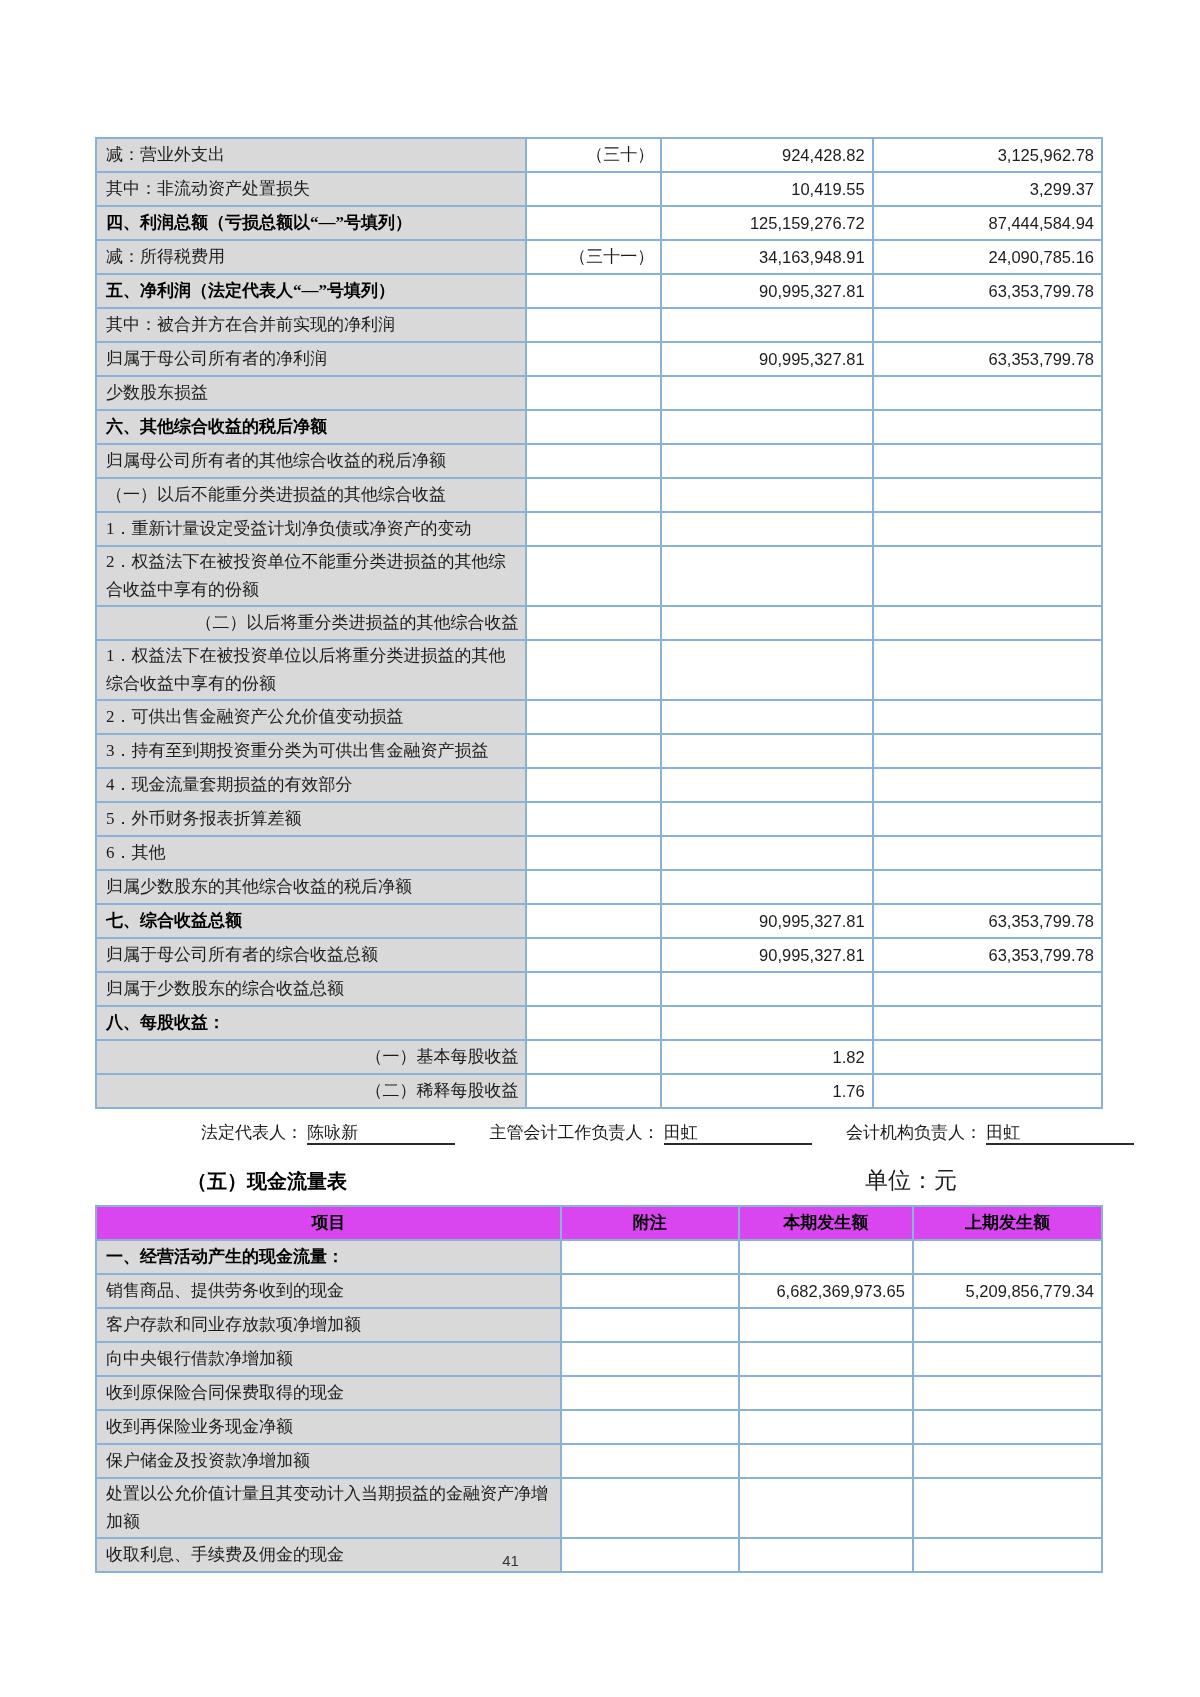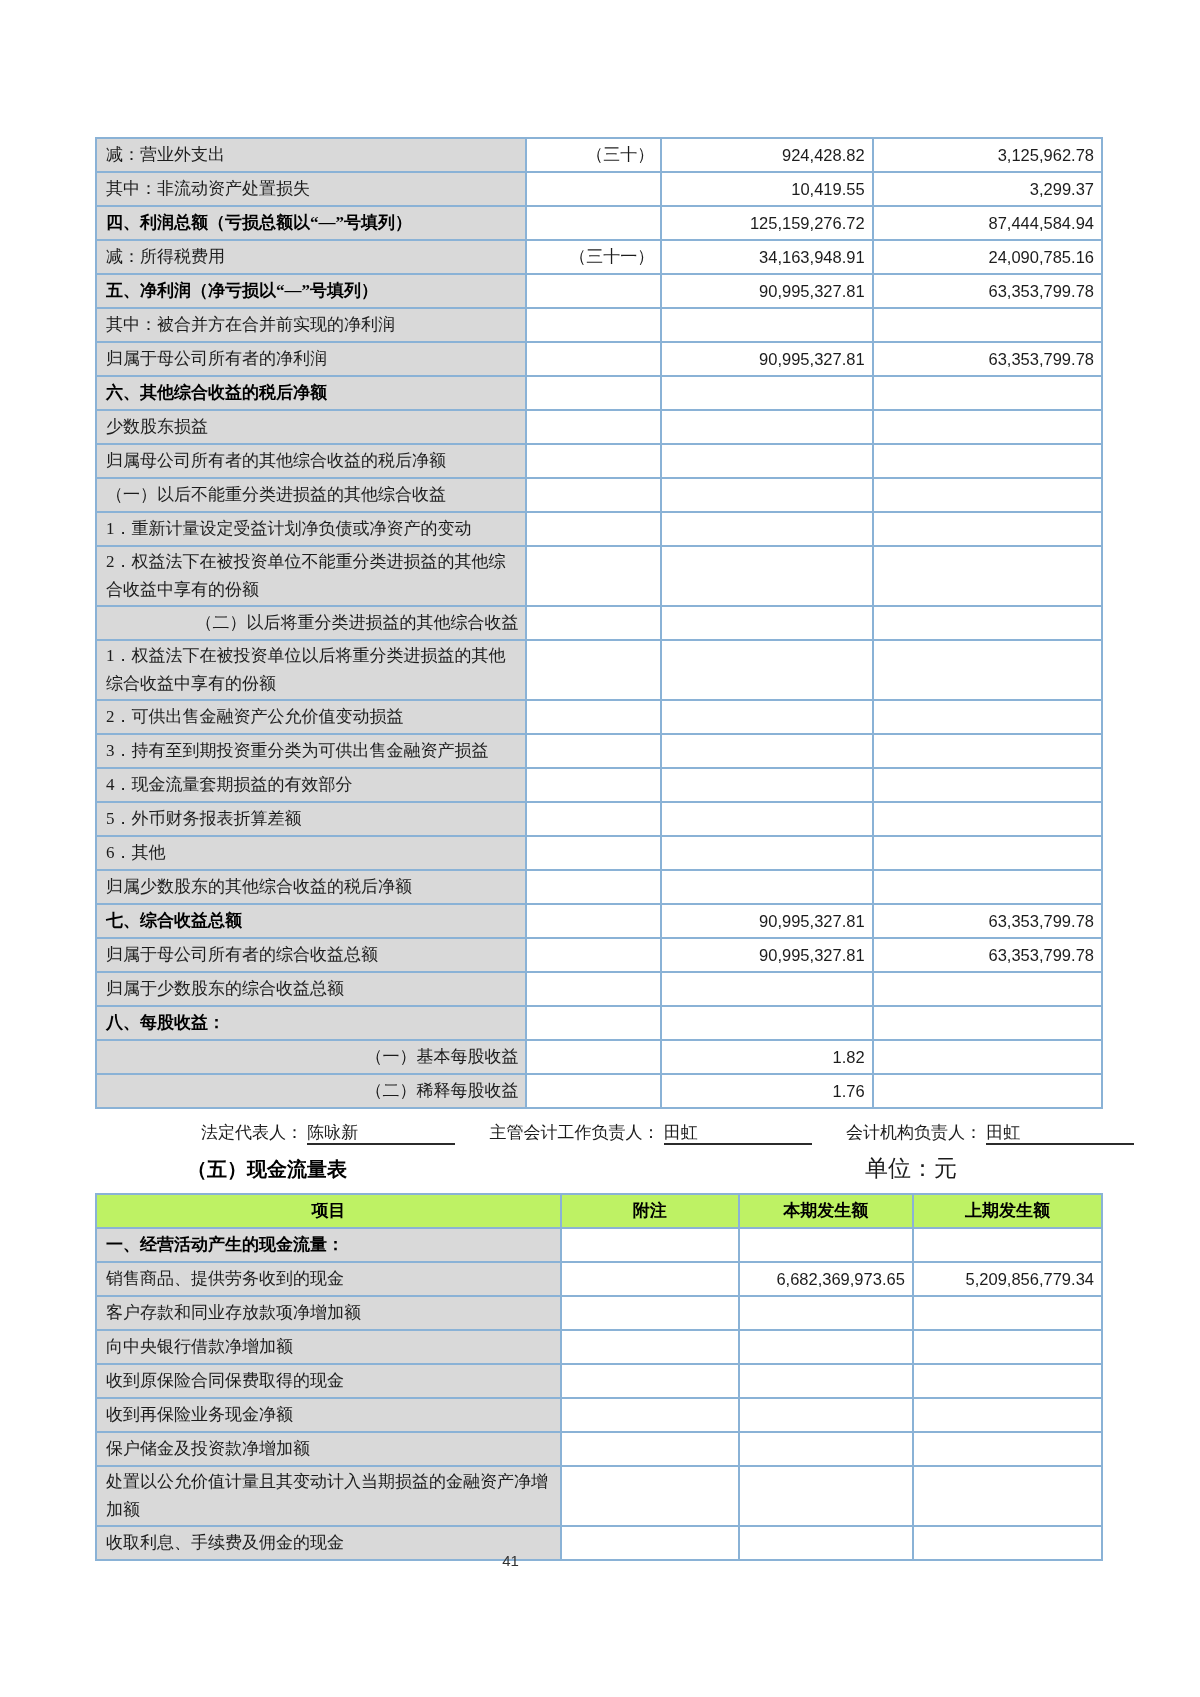--- a/index.html
+++ b/index.html
@@ -8,25 +8,25 @@
     font-family:"Liberation Serif", serif;color:#1c1c1c;
   }
   .content{position:absolute;left:95px;top:137px;width:1008px;}
   table{width:100%;border-collapse:collapse;table-layout:fixed;font-size:17px;}
   td,th{border:2px solid #8ab2d6;padding:1px 6px;height:30px;line-height:28px;overflow:hidden;}
   .c-label{background:#d9d9d9;text-align:left;padding-left:9px;margin-top:32px;}
   .c-label.bold{font-weight:bold;color:#000;}
   .c-label.indent{padding-left:24px;text-align:right;}
   .c-note{text-align:right;}
   .c-num{text-align:right;font-family:"Liberation Sans", sans-serif;padding-right:7px;font-size:16.5px;}
-  thead th{background:#bef264;font-weight:bold;text-align:center;color:#000;}
+  thead th{background:#d946ef;font-weight:bold;text-align:center;color:#000;}
   .signature-row{margin:12px 0 4px 106px;font-size:17px;white-space:nowrap;}
   .sig-group{margin-right:30px;}
   .sig-name{display:inline-block;min-width:148px;text-align:left;border-bottom:2px solid #2b2b2b;line-height:20px;}
-  .title-row{display:flex;justify-content:space-between;align-items:baseline;margin:8px 0 9px;}
+  .title-row{display:flex;justify-content:space-between;align-items:baseline;margin:20px 0 9px;}
   .statement-title{margin-left:92px;font-weight:bold;font-size:20px;color:#000;}
   .unit-label{margin-right:146px;font-size:23px;}
   .page-footer{position:absolute;top:1552px;left:0;width:956px;text-align:center;padding-left:65px;box-sizing:border-box;
     font-family:"Liberation Sans", sans-serif;font-size:15px;color:#333;}
 </style>
 </head>
 <body>
 
 <div class="content">
 
@@ -56,45 +56,45 @@
           <td class="c-num">125,159,276.72</td>
           <td class="c-num">87,444,584.94</td>
         </tr>
         <tr>
           <td class="c-label">减：所得税费用</td>
           <td class="c-note">（三十一）</td>
           <td class="c-num">34,163,948.91</td>
           <td class="c-num">24,090,785.16</td>
         </tr>
         <tr>
-          <td class="c-label bold">五、净利润（净亏损以“—”号填列）</td>
+          <td class="c-label bold">五、净利润（法定代表人“—”号填列）</td>
           <td class="c-note"></td>
           <td class="c-num">90,995,327.81</td>
           <td class="c-num">63,353,799.78</td>
         </tr>
         <tr>
           <td class="c-label">其中：被合并方在合并前实现的净利润</td>
           <td class="c-note"></td>
           <td class="c-num"></td>
           <td class="c-num"></td>
         </tr>
         <tr>
           <td class="c-label">归属于母公司所有者的净利润</td>
           <td class="c-note"></td>
           <td class="c-num">90,995,327.81</td>
           <td class="c-num">63,353,799.78</td>
         </tr>
         <tr>
+          <td class="c-label">少数股东损益</td>
+          <td class="c-note"></td>
+          <td class="c-num"></td>
+          <td class="c-num"></td>
+        </tr>
+        <tr>
           <td class="c-label bold">六、其他综合收益的税后净额</td>
-          <td class="c-note"></td>
-          <td class="c-num"></td>
-          <td class="c-num"></td>
-        </tr>
-        <tr>
-          <td class="c-label">少数股东损益</td>
           <td class="c-note"></td>
           <td class="c-num"></td>
           <td class="c-num"></td>
         </tr>
         <tr>
           <td class="c-label">归属母公司所有者的其他综合收益的税后净额</td>
           <td class="c-note"></td>
           <td class="c-num"></td>
           <td class="c-num"></td>
         </tr>

